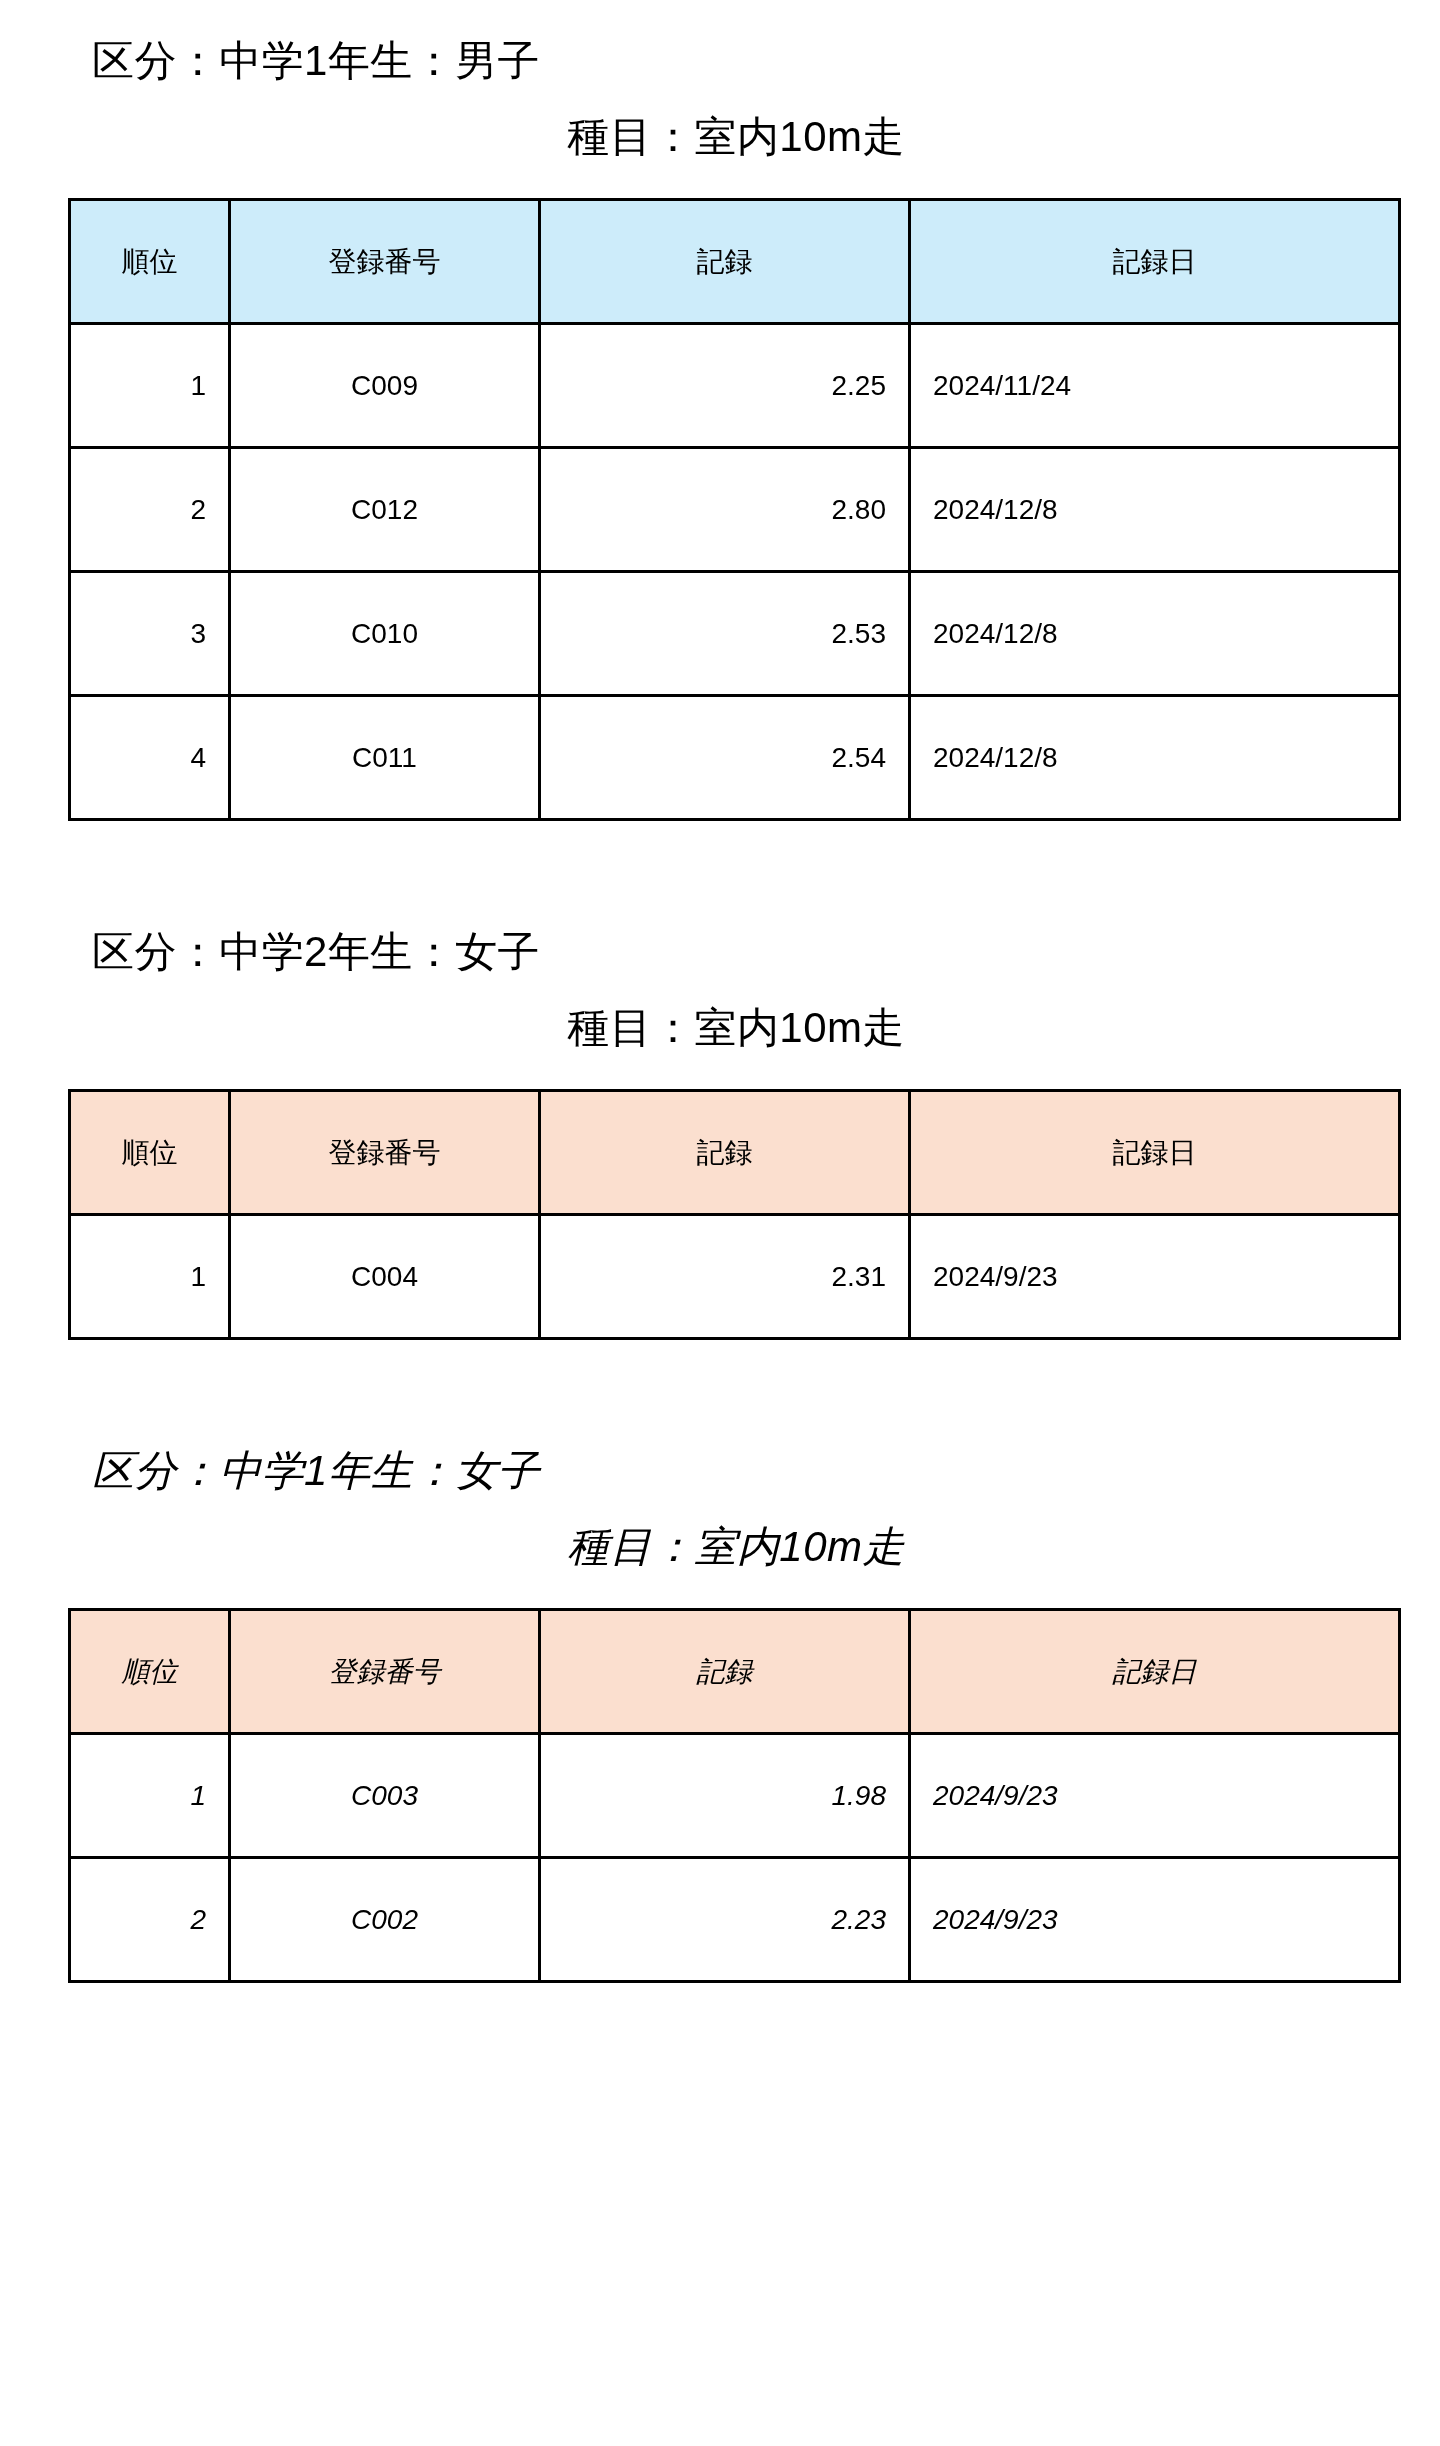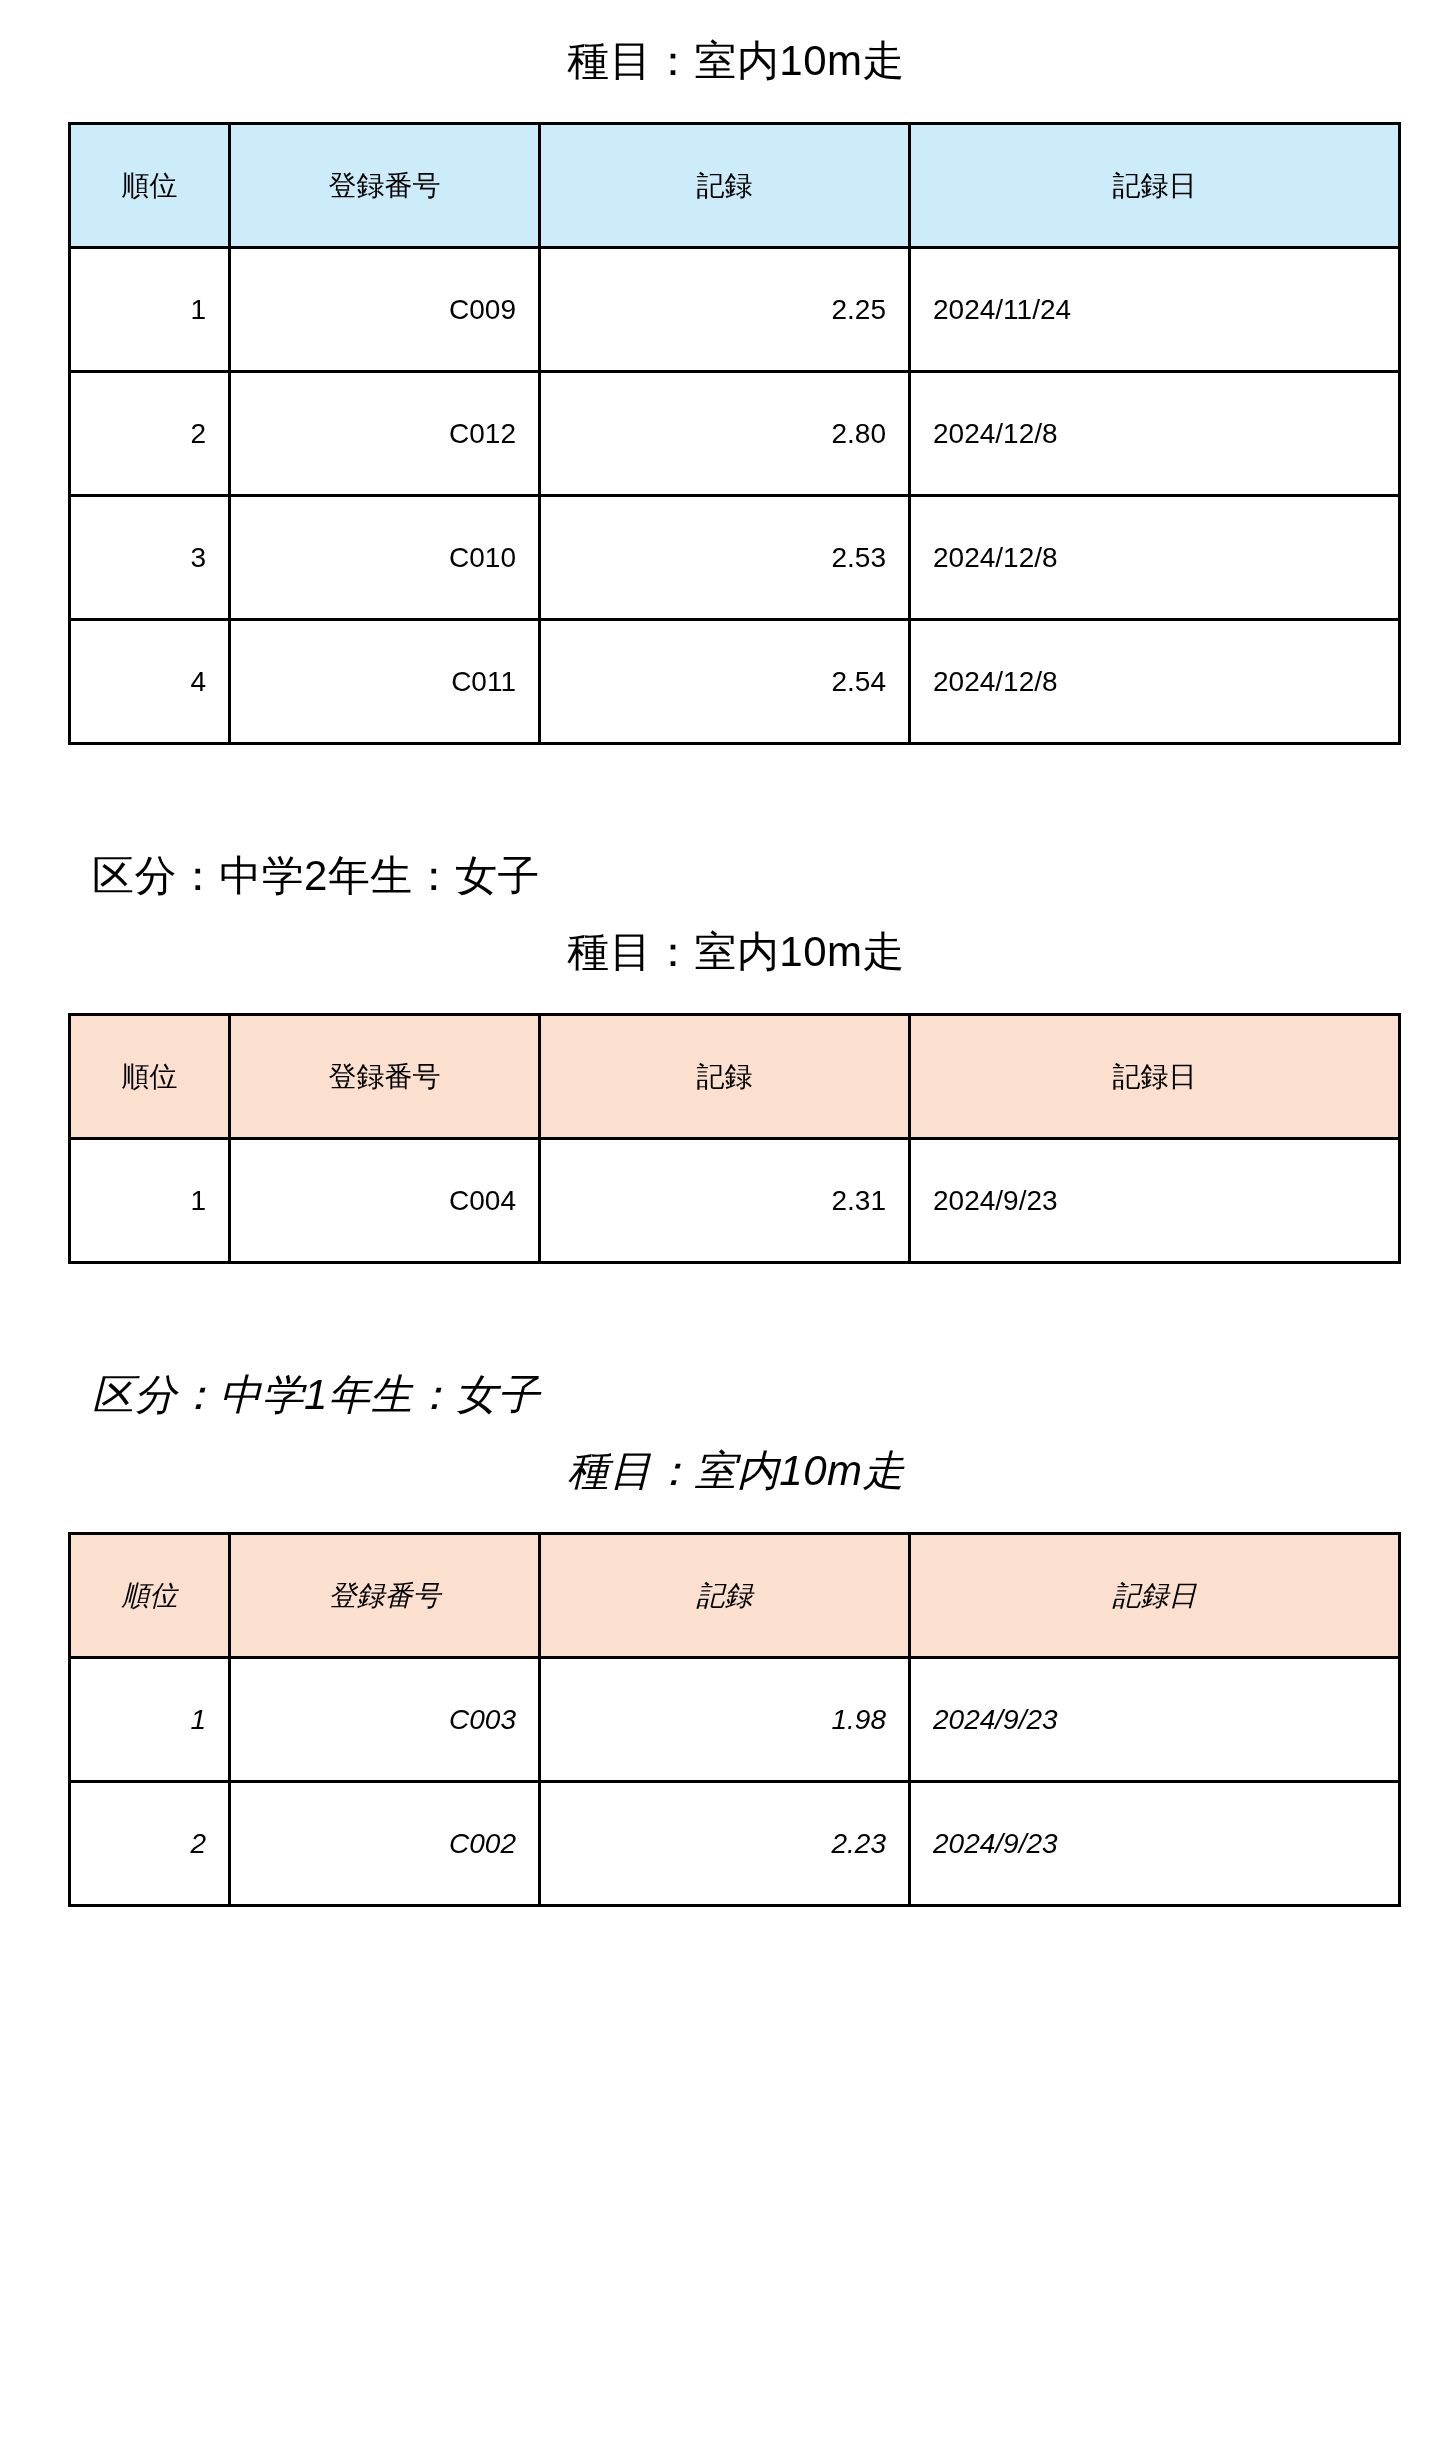--- a/index.html
+++ b/index.html
@@ -59,30 +59,31 @@
 
   thead th {
     text-align: center;
     font-size: 40px;
     height: 112px;
   }
   .theme-blue thead th { background: #cdecfa; }
   .theme-peach thead th { background: #fbdfcf; }
 
   tbody td.rank { text-align: right; }
-  tbody td.regno { text-align: right; }
+  tbody td.regno { text-align: center; }
   tbody td.record { text-align: right; }
   tbody td.date { }
 </style>
 </head>
 <body>
 
 <div class="page">
 
   <div class="section theme-blue">
+    <div class="meta-line">区分：中学1年生：男子</div>
     <div class="meta-line second">種目：室内10m走</div>
     <table class="record-table">
       <colgroup>
         <col class="c-rank">
           <col class="c-regno">
           <col class="c-record">
           <col class="c-date">
       </colgroup>
       <thead>
         <tr>

